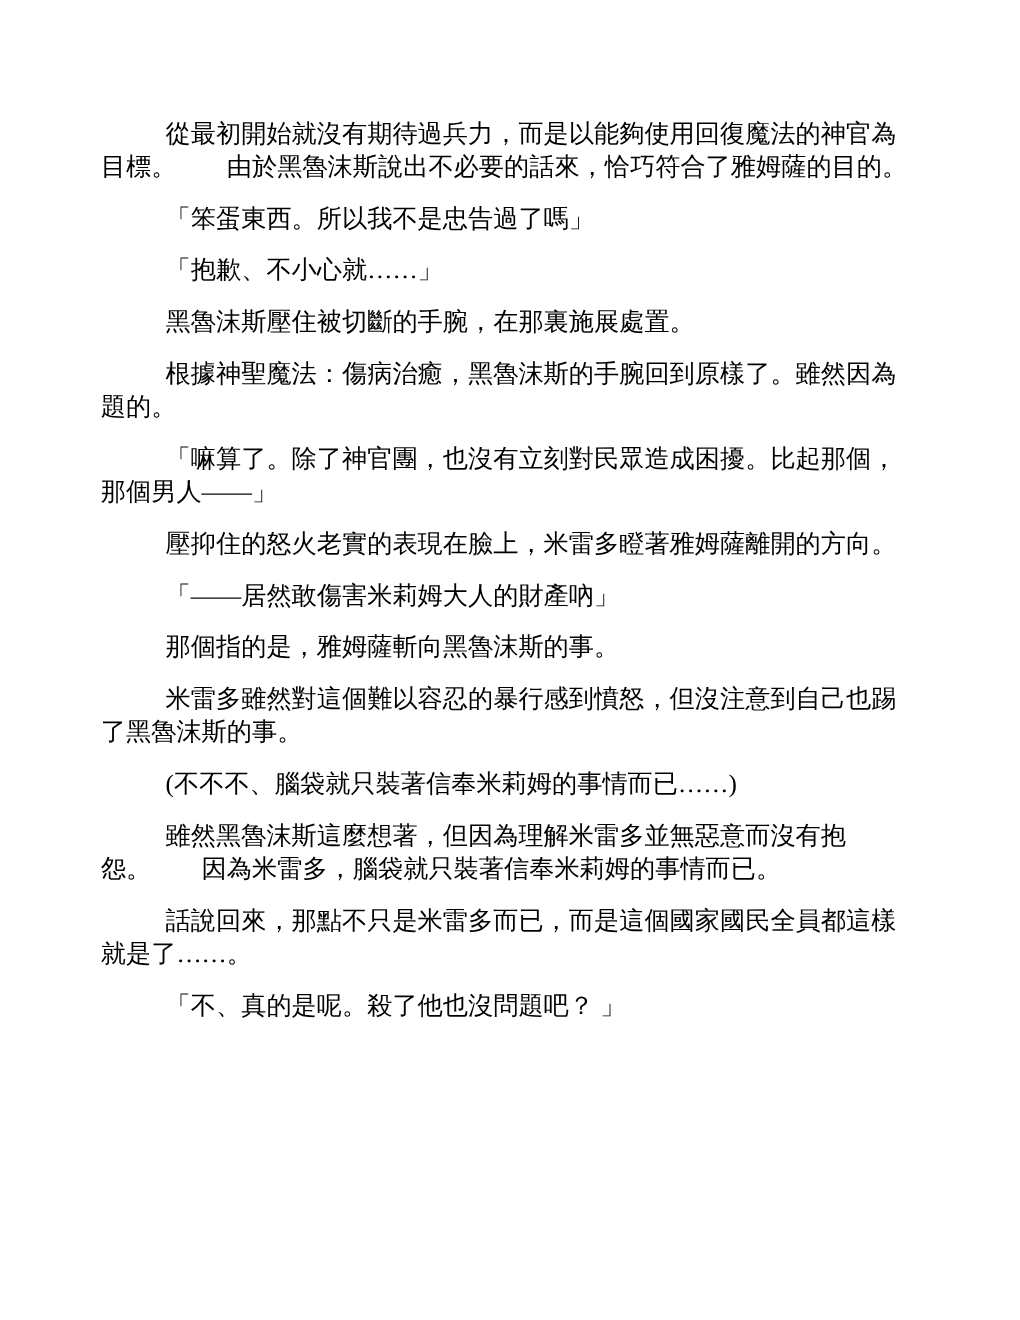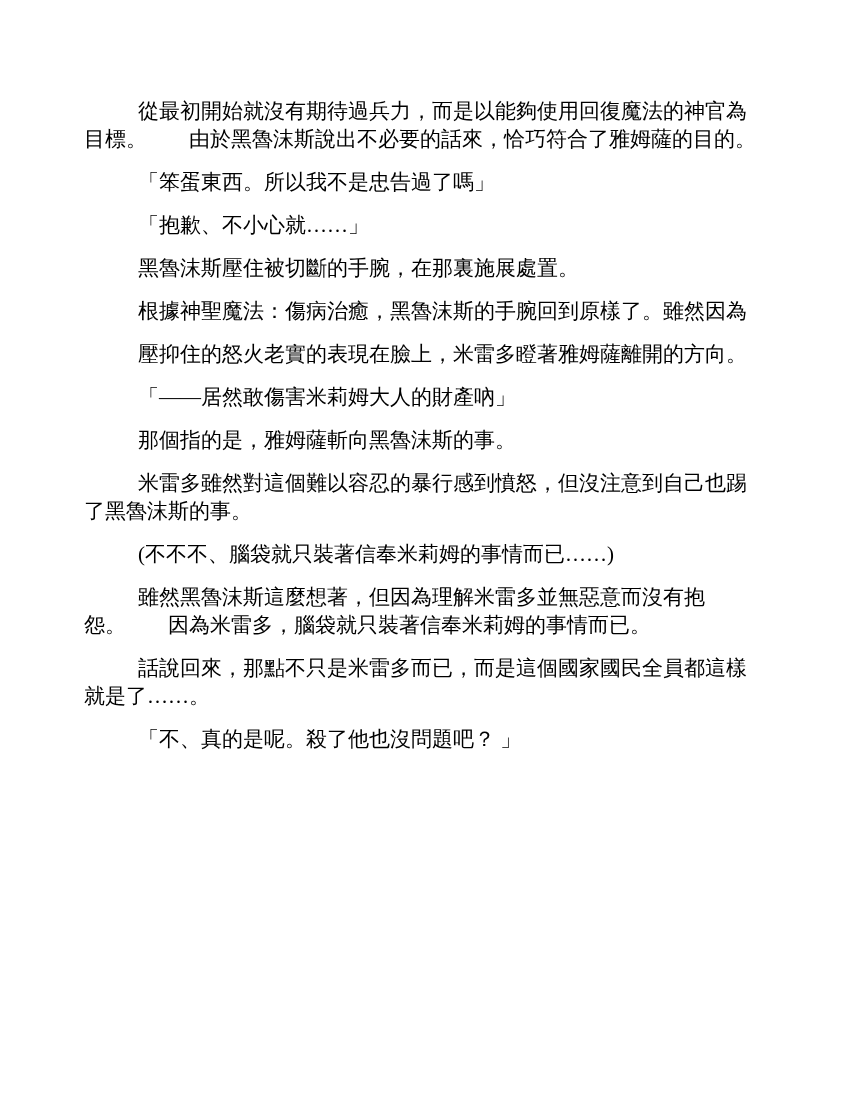--- a/index.html
+++ b/index.html
@@ -51,22 +51,25 @@
         <span class="line">「笨蛋東西。所以我不是忠告過了嗎」</span>
       </p>
       <p class="para">
         <span class="line">「抱歉、不小心就……」</span>
       </p>
       <p class="para">
         <span class="line">黑魯沫斯壓住被切斷的手腕，在那裏施展處置。</span>
       </p>
       <p class="para">
         <span class="line">根據神聖魔法：傷病治癒，黑魯沫斯的手腕回到原樣了。雖然因為</span>
+        <span class="line">題的。</span>
       </p>
       <p class="para">
+        <span class="line">「嘛算了。除了神官團，也沒有立刻對民眾造成困擾。比起那個，</span>
+        <span class="line">那個男人——」</span>
       </p>
       <p class="para">
         <span class="line">壓抑住的怒火老實的表現在臉上，米雷多瞪著雅姆薩離開的方向。</span>
       </p>
       <p class="para">
         <span class="line">「——居然敢傷害米莉姆大人的財產吶」</span>
       </p>
       <p class="para">
         <span class="line">那個指的是，雅姆薩斬向黑魯沫斯的事。</span>
       </p>

